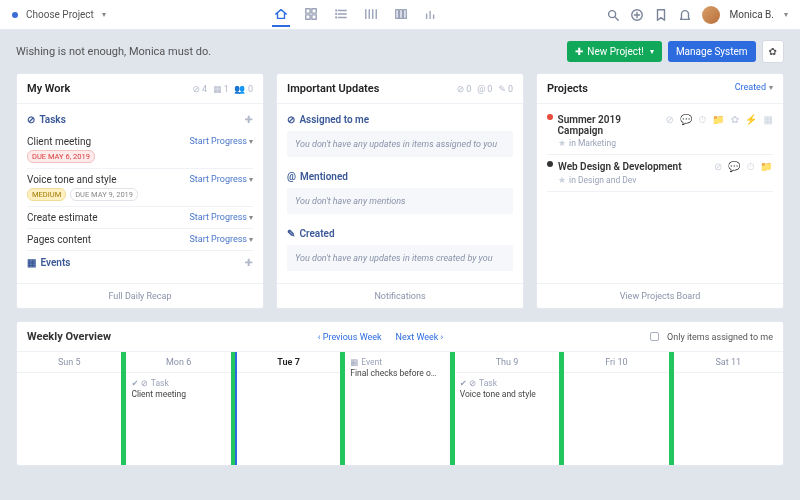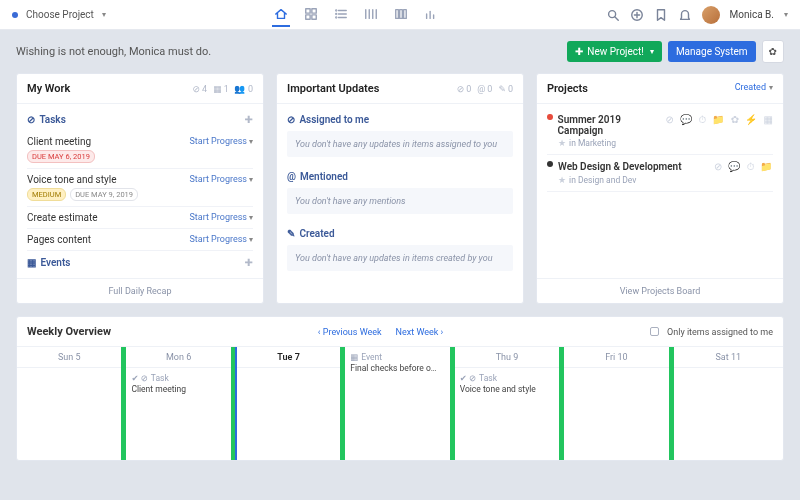--- a/index.html
+++ b/index.html
@@ -276,20 +276,21 @@
           <div class="upd-empty">You don't have any mentions</div>
         </div>
         <div class="upd-section">
           <div class="section-head">
             <span>✎</span>
             <span>Created</span>
           </div>
           <div class="upd-empty">You don't have any updates in items created by you</div>
         </div>
       </div>
+    <div class="card-foot">Notifications</div>
   </div>
 
   <div class="card">
     <div class="proj-head">
       <span class="card-title">Projects</span>
       <span class="recent-link">
         <span>Created</span>
         <span class="chev">▾</span>
       </span>
     </div>

